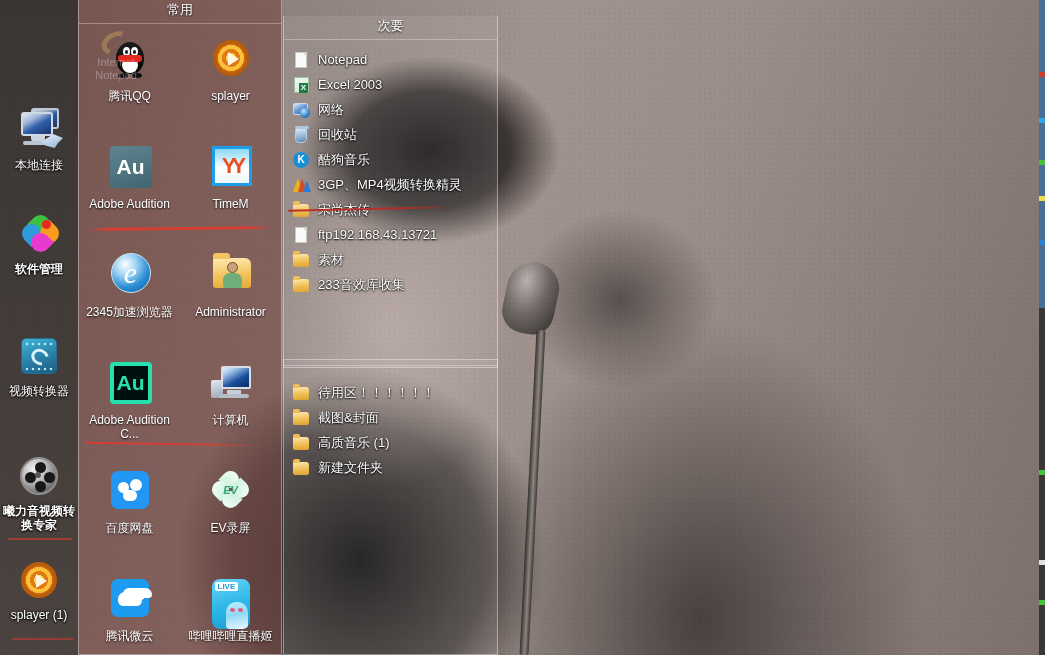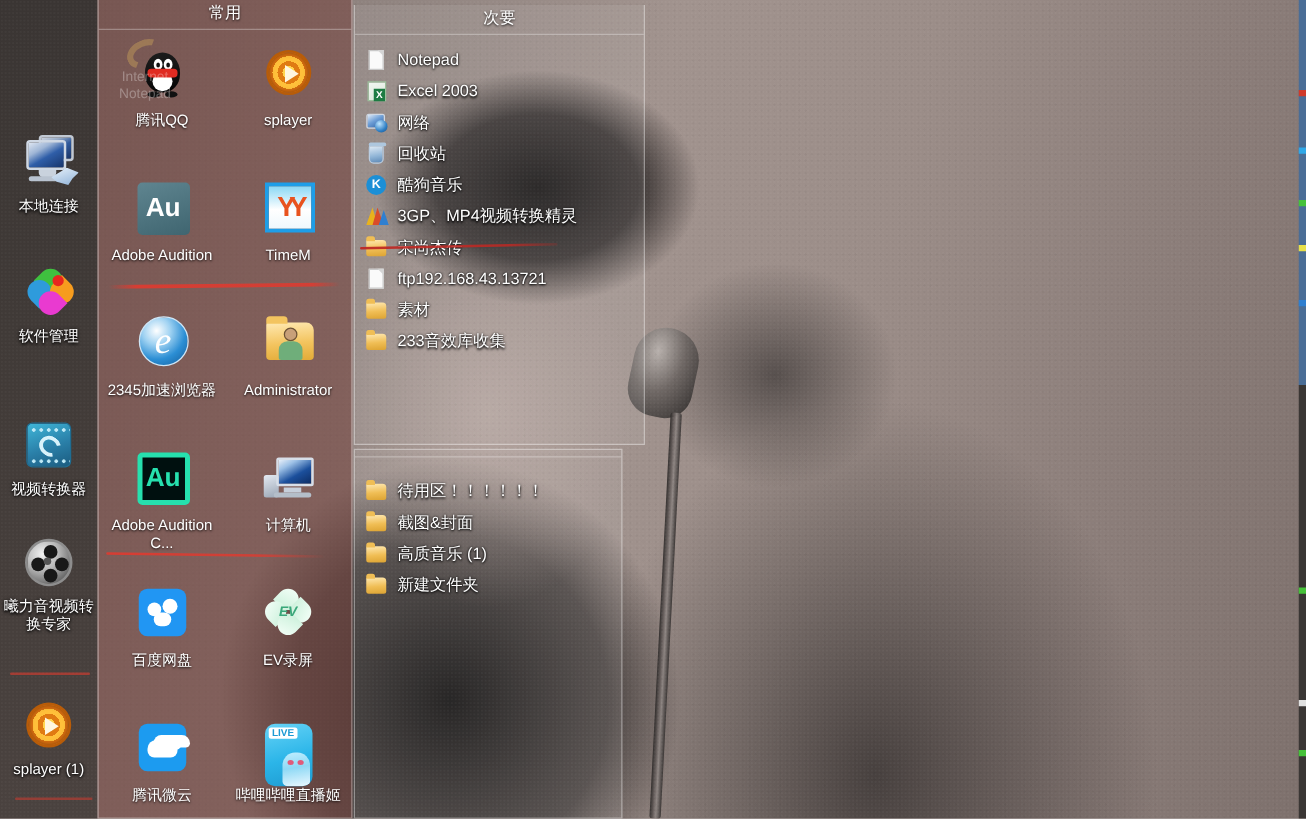--- a/index.html
+++ b/index.html
@@ -178,21 +178,21 @@
     height: 1px; margin-top: 5px;
     background: rgba(255,255,255,.30);
   }
 
   #panel-common {
     left: 78px; top: 0; width: 204px; height: 655px;
     background: rgba(120, 72, 68, .62);
     border-top: none;
   }
   #panel-secondary {
-    left: 283px; top: 4px; width: 233px; height: 352px;
+    left: 283px; top: 16px; width: 215px; height: 352px;
     background: rgba(222, 222, 222, .10);
     border-top: none;
   }
   #panel-folders {
     left: 283px; top: 359px; width: 215px; height: 296px;
     background: rgba(222, 222, 222, .10);
   }
 
   
   .app-grid {
@@ -443,21 +443,21 @@
       <div class="glyph">
         <div class="monitor back"></div>
         <div class="monitor"></div>
         <div class="monitor-foot"></div>
         <div class="monitor-base"></div>
         <div class="plug"></div>
       </div>
       <span class="lbl">本地连接</span>
     </div>
 
-    <div class="dicon" style="top:212px;">
+    <div class="dicon" style="top:212px;font-weight:bold;">
       <div class="glyph">
         <div class="flower">
           <i style="left:9px;top:0;background:#3fc13f;transform:rotate(45deg);"></i>
           <i style="left:0;top:9px;background:#2e9bdc;transform:rotate(-45deg);"></i>
           <i style="left:18px;top:9px;background:#f79c1e;transform:rotate(135deg);"></i>
           <i style="left:9px;top:18px;background:#e93ad0;transform:rotate(-135deg);"></i>
           <i style="left:20px;top:5px;width:9px;height:9px;border-radius:50%;background:#e8271f;"></i>
         </div>
       </div>
       <span class="lbl">软件管理</span>
@@ -465,21 +465,21 @@
 
     <div class="dicon" style="top:334px;">
       <div class="glyph">
         <div class="vidconv">
             <em></em>
           </div>
       </div>
       <span class="lbl">视频转换器</span>
     </div>
 
-    <div class="dicon" style="top:428px;">
+    <div class="dicon" style="top:454px;font-weight:bold;">
       <div class="glyph">
         <div class="reel">
           <b style="left:13px;top:3px;"></b>
             <b style="left:3px;top:13px;"></b>
           <b style="left:22px;top:13px;"></b>
             <b style="left:13px;top:22px;"></b>
           <b style="left:13px;top:13px;width:6px;height:6px;background:#555;"></b>
         </div>
       </div>
       <span class="lbl">曦力音视频转换专家</span>

